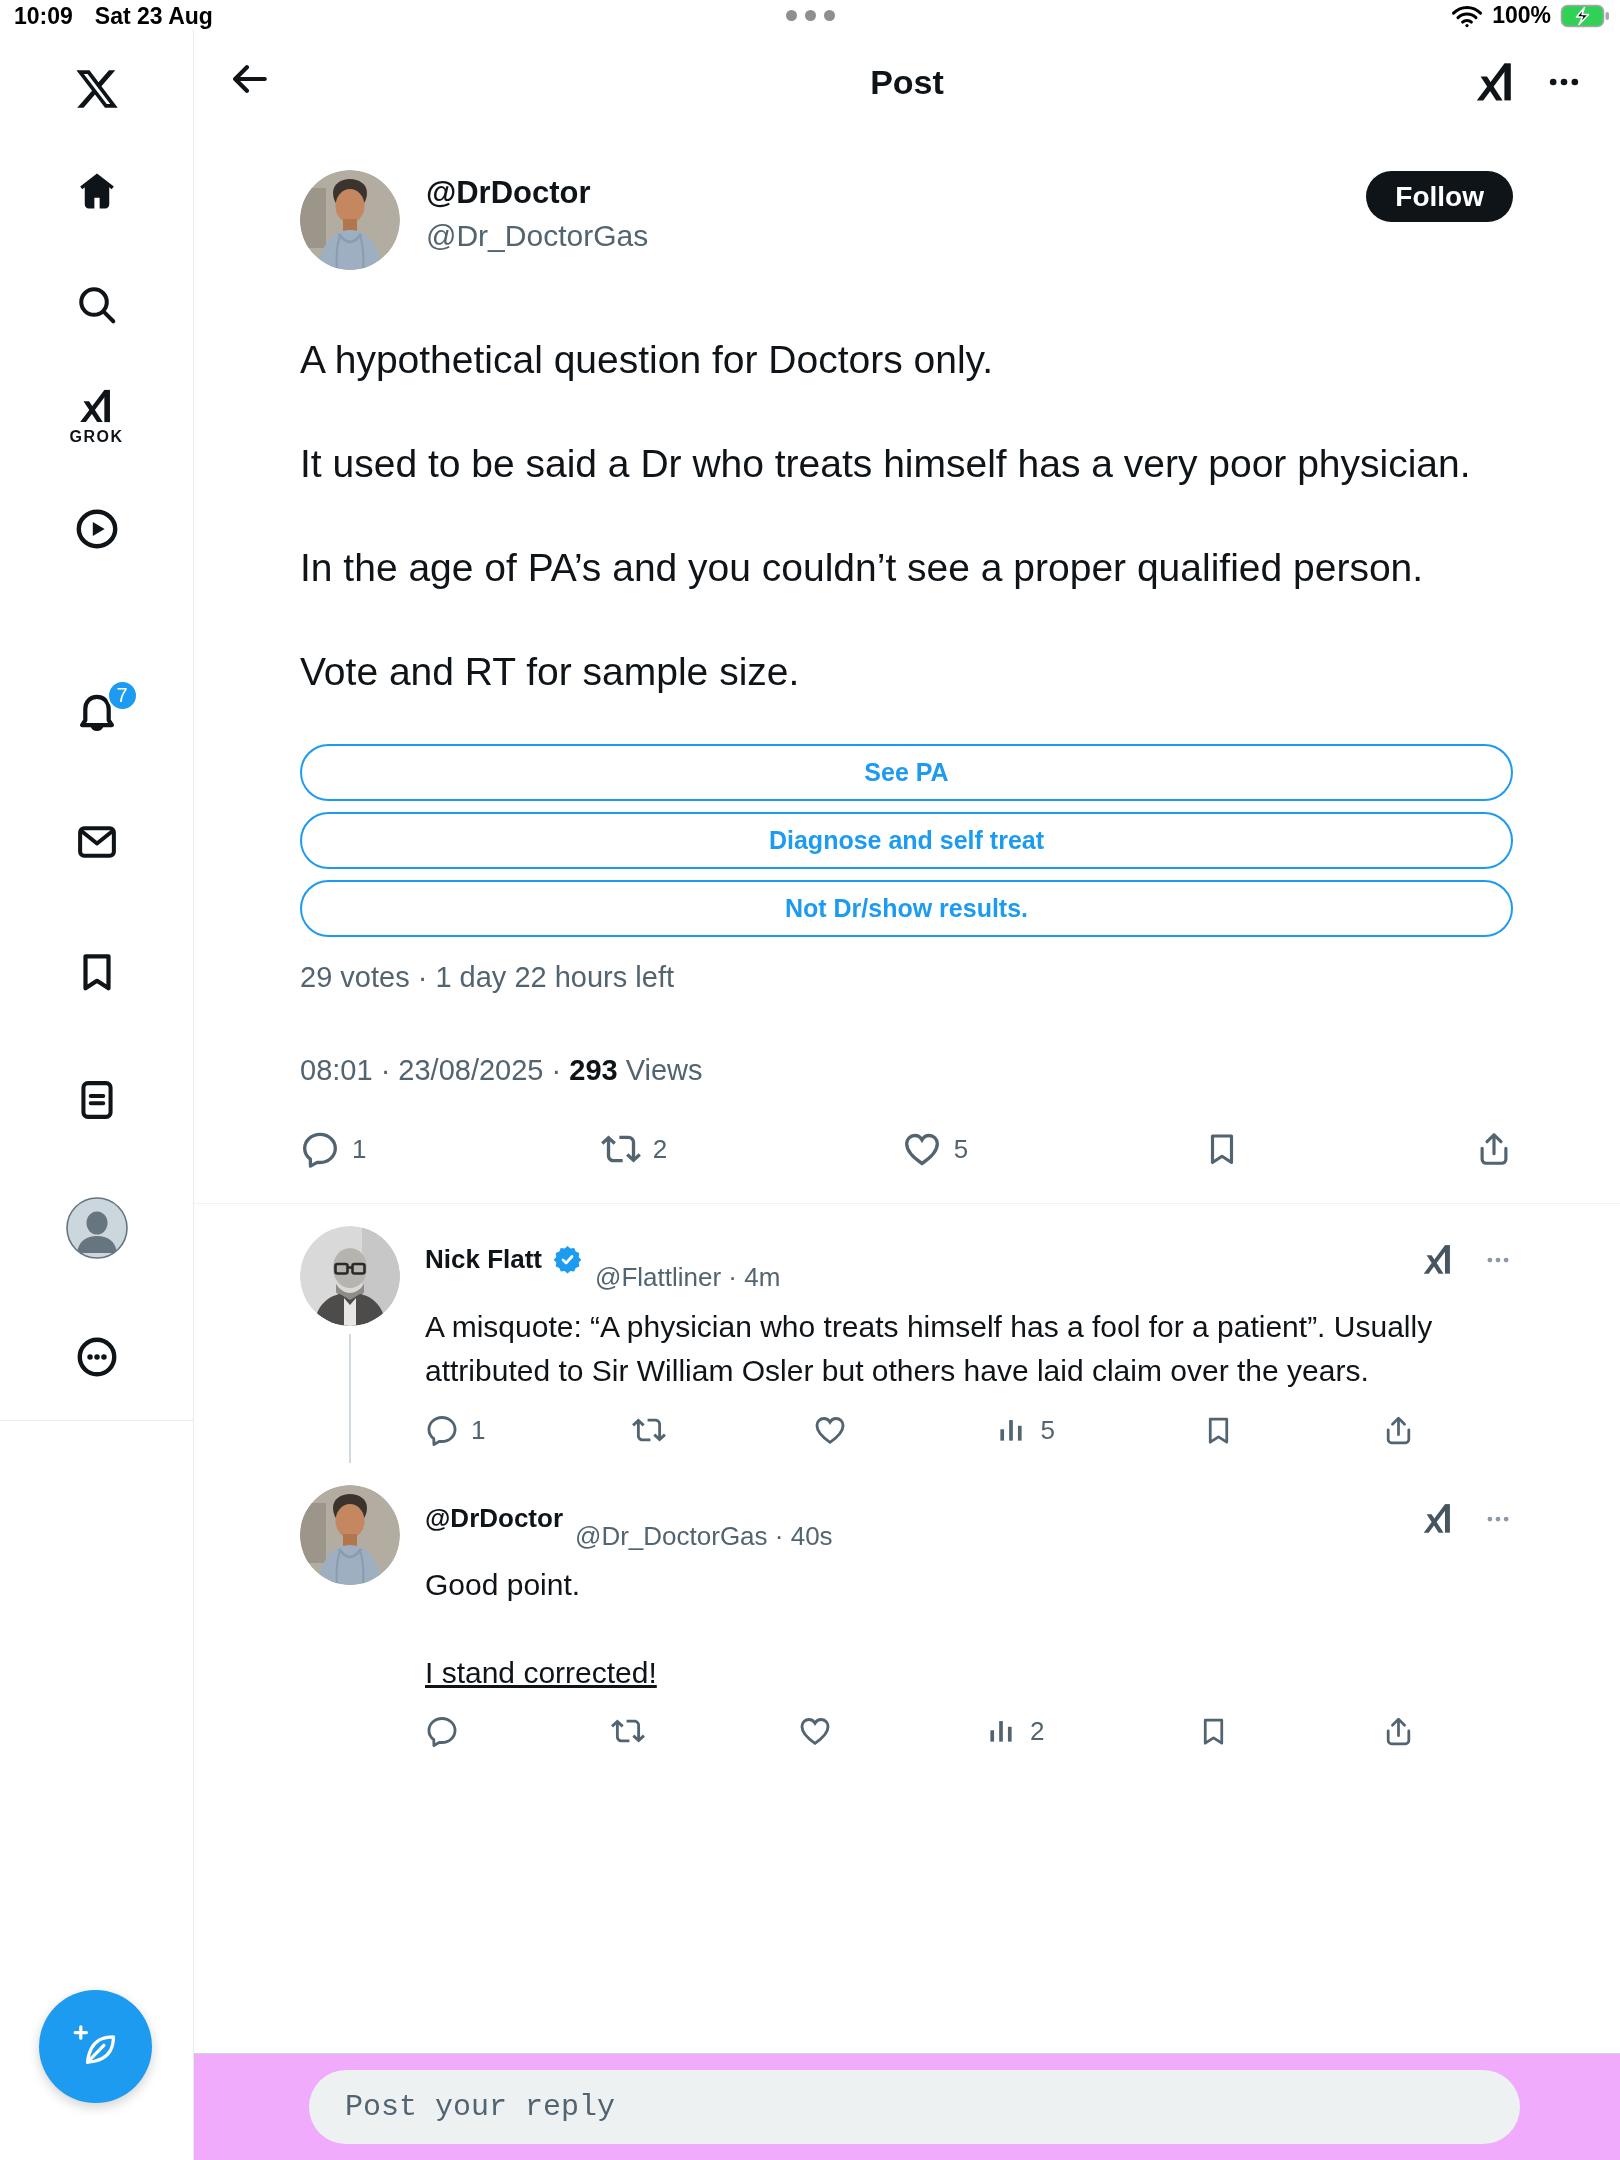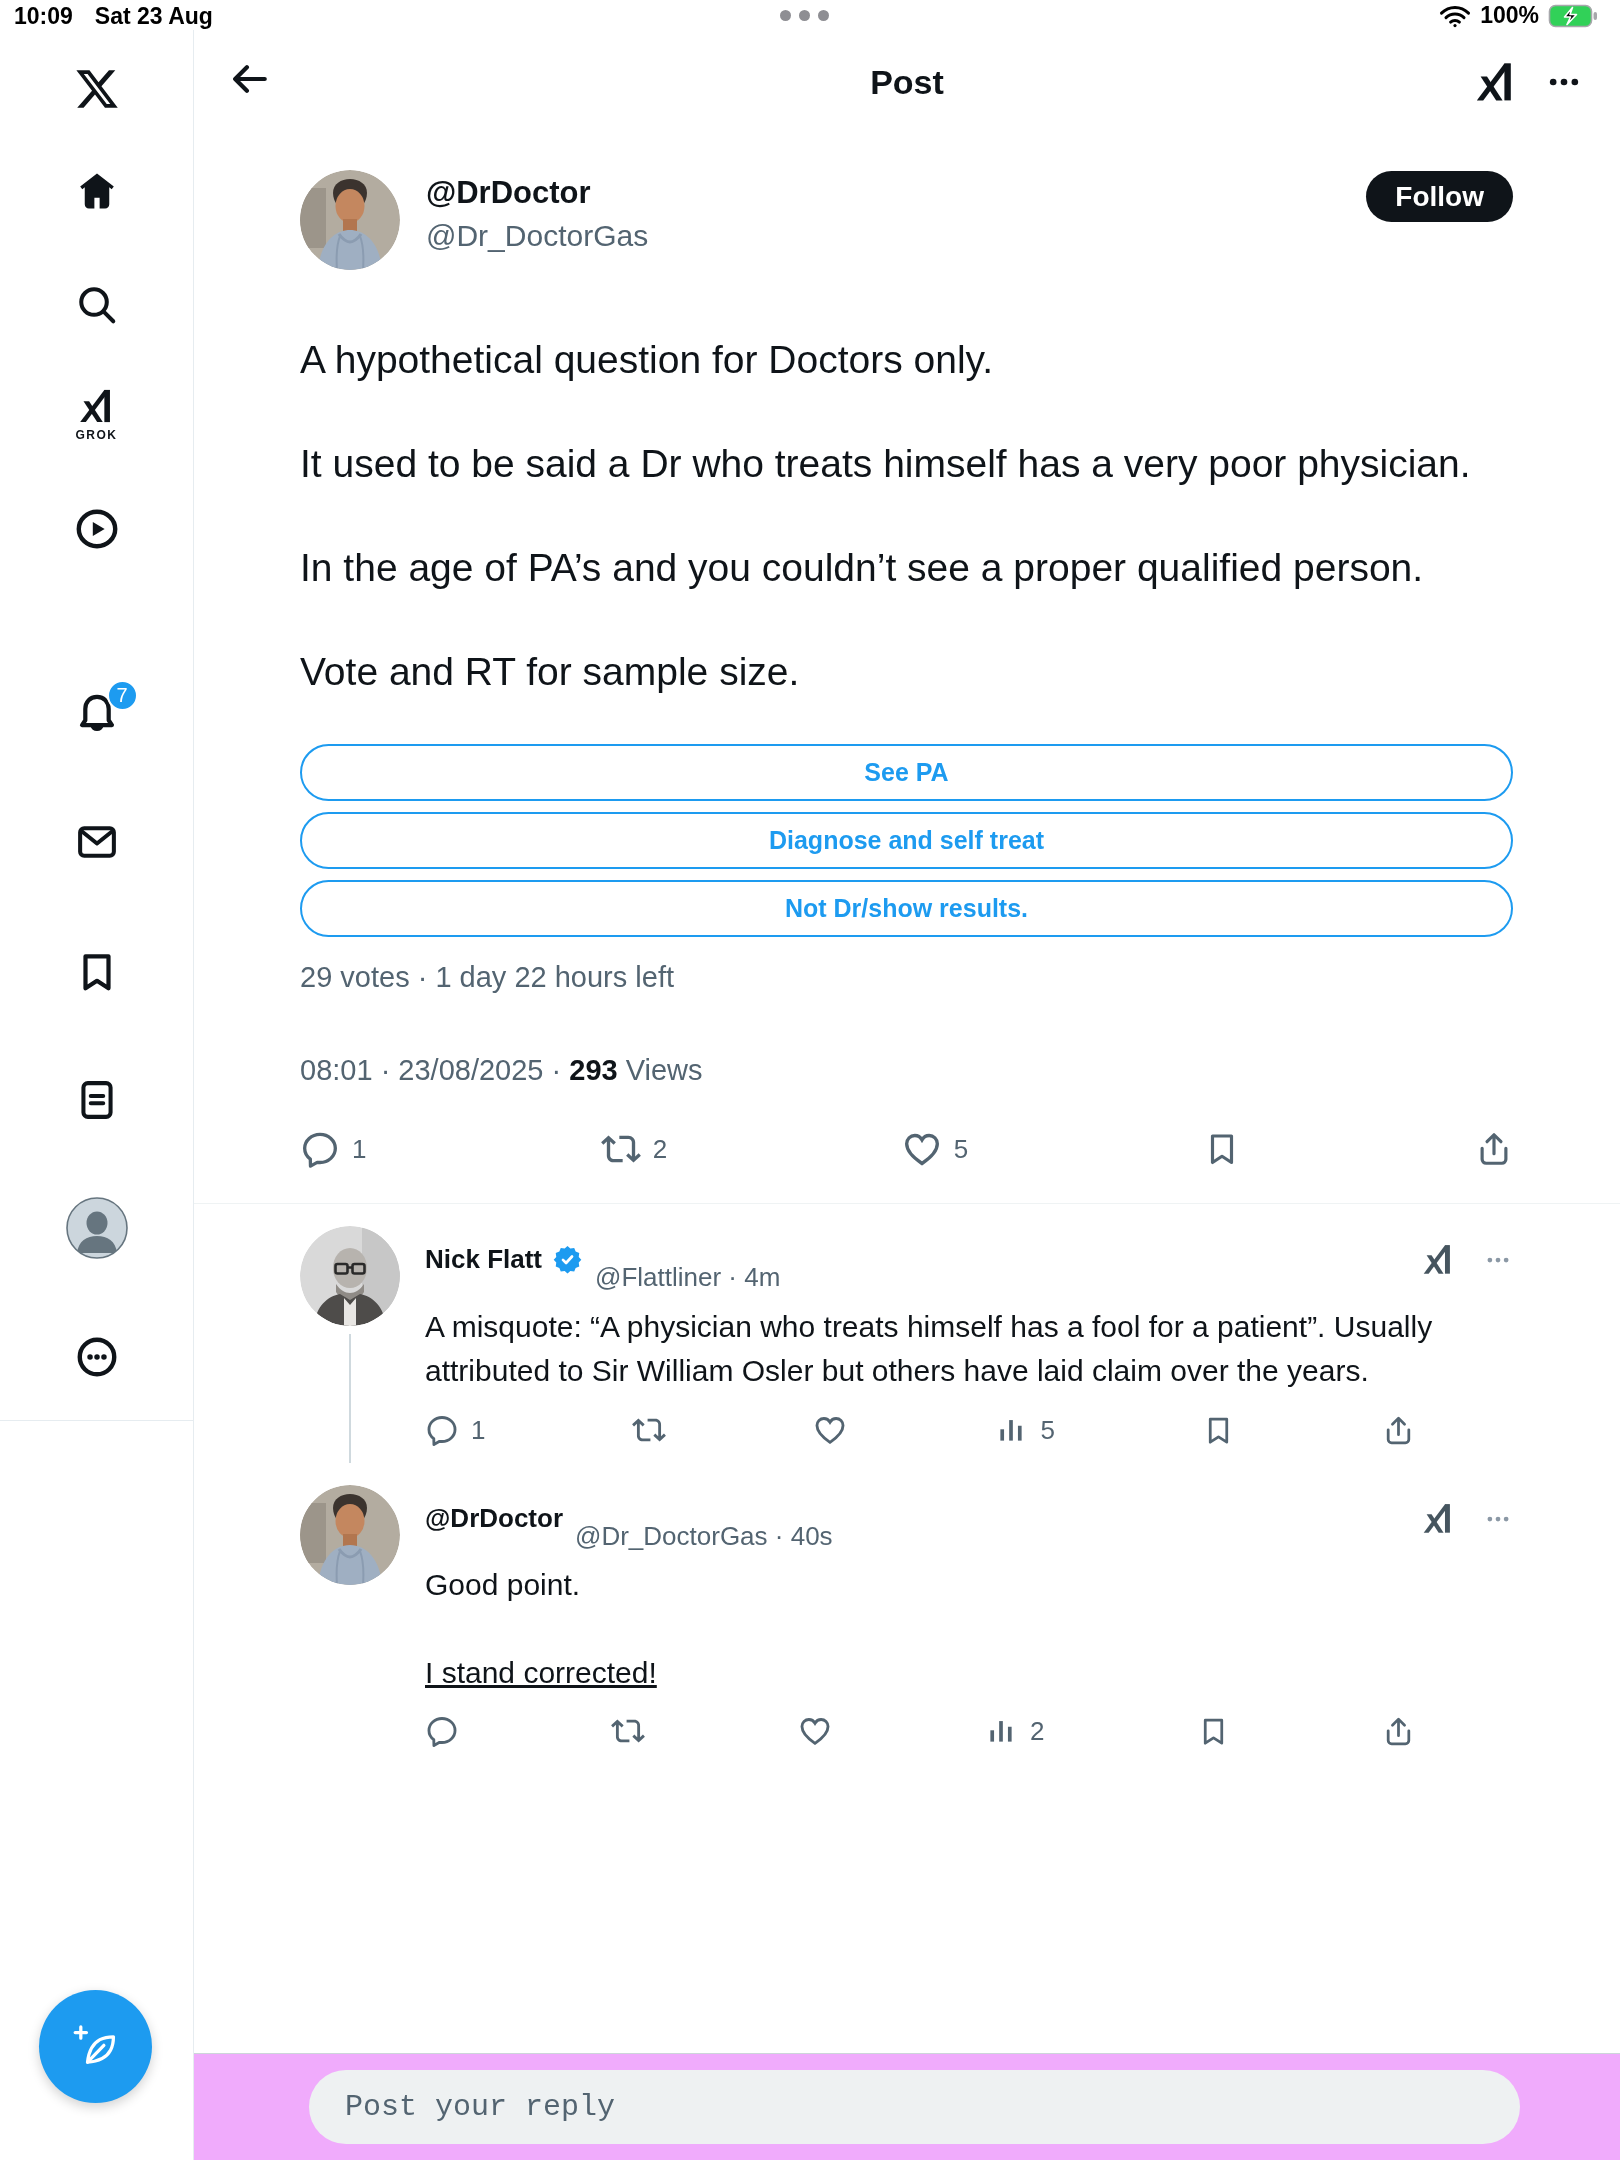--- a/index.html
+++ b/index.html
@@ -1,34 +1,34 @@
 <!DOCTYPE html>
 <html><head>
 <meta charset="utf-8">
 <style>
   * { margin:0; padding:0; box-sizing:border-box; }
   html,body { width:1620px; height:2160px; background:#fff; overflow:hidden;
     font-family:"Liberation Sans","DejaVu Sans",sans-serif; color:#0f1419; }
   .page { position:relative; width:1620px; height:2160px; }
 
   
-  .status-bar { position:absolute; top:0; left:0; right:12px; height:30px;padding-left:20px; }
+  .status-bar { position:absolute; top:0; left:0; right:0; height:30px;padding-left:20px; }
   .sb-left { position:absolute; left:14px; top:3px; display:flex; gap:22px;
     font-size:23px; font-weight:600; color:#000; }
   .sb-dots { position:absolute; left:0; right:0; top:10px; display:flex; justify-content:center; gap:8px; }
   .sb-dots i { width:11px; height:11px; border-radius:50%; background:#8e8e93; }
   .sb-right { position:absolute; right:10px; top:2px; display:flex; align-items:center; gap:9px;
     font-size:23px; font-weight:600; color:#000; }
 
   
   .sidebar { position:absolute; left:0; top:30px; bottom:0; width:194px;
     border-right:1px solid #e6ecf0; }
   .nav-item { position:absolute; left:0; width:193px; display:flex; flex-direction:column;
     align-items:center; justify-content:center; cursor:pointer; }
-  .grok-label { font-size:12px; font-weight:700; letter-spacing:1.5px; margin-top:1px; color:#0f1419; }
+  .grok-label { font-size:16px; font-weight:700; letter-spacing:1.5px; margin-top:1px; color:#0f1419; }
   .bell-wrap { position:relative; }
   .badge { position:absolute; top:-10px; right:-18px; min-width:31px; height:31px; border-radius:16px;
     background:#1d9bf0; color:#fff; font-size:20px; font-weight:500; display:flex;
     align-items:center; justify-content:center; border:2px solid #fff; }
   .sidebar-divider { position:absolute; top:1390px; left:0; width:193px; height:1px; background:#e6ecf0; }
   .fab { position:absolute; left:39px; top:1960px; width:113px; height:113px; border-radius:50%;
     background:#1d9bf0; border:none; display:flex; align-items:center; justify-content:center;
     cursor:pointer; box-shadow:0 4px 12px rgba(0,0,0,.18); }
 
   

